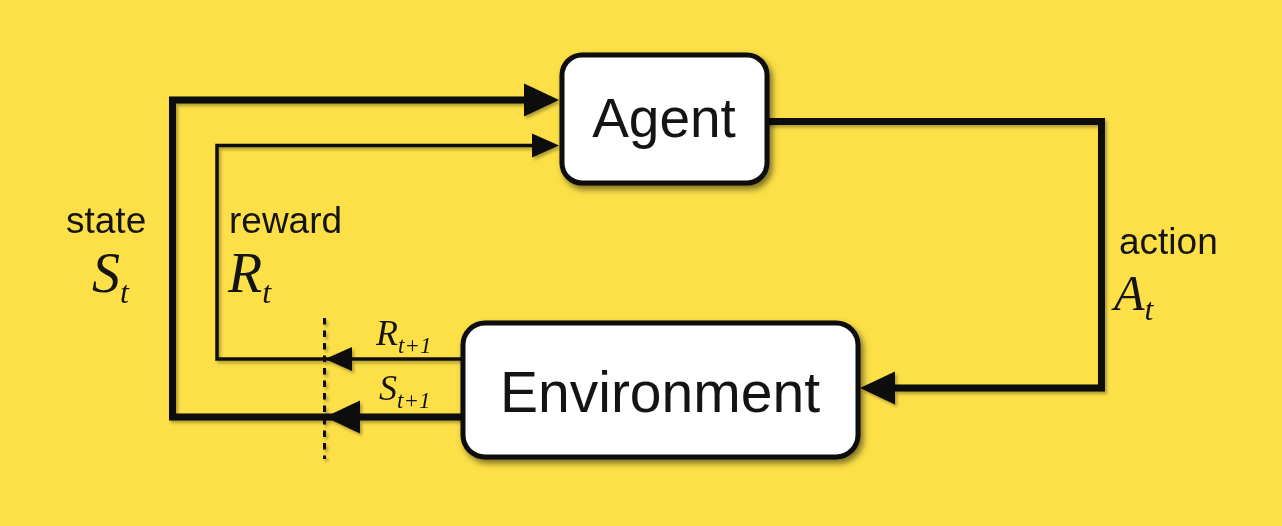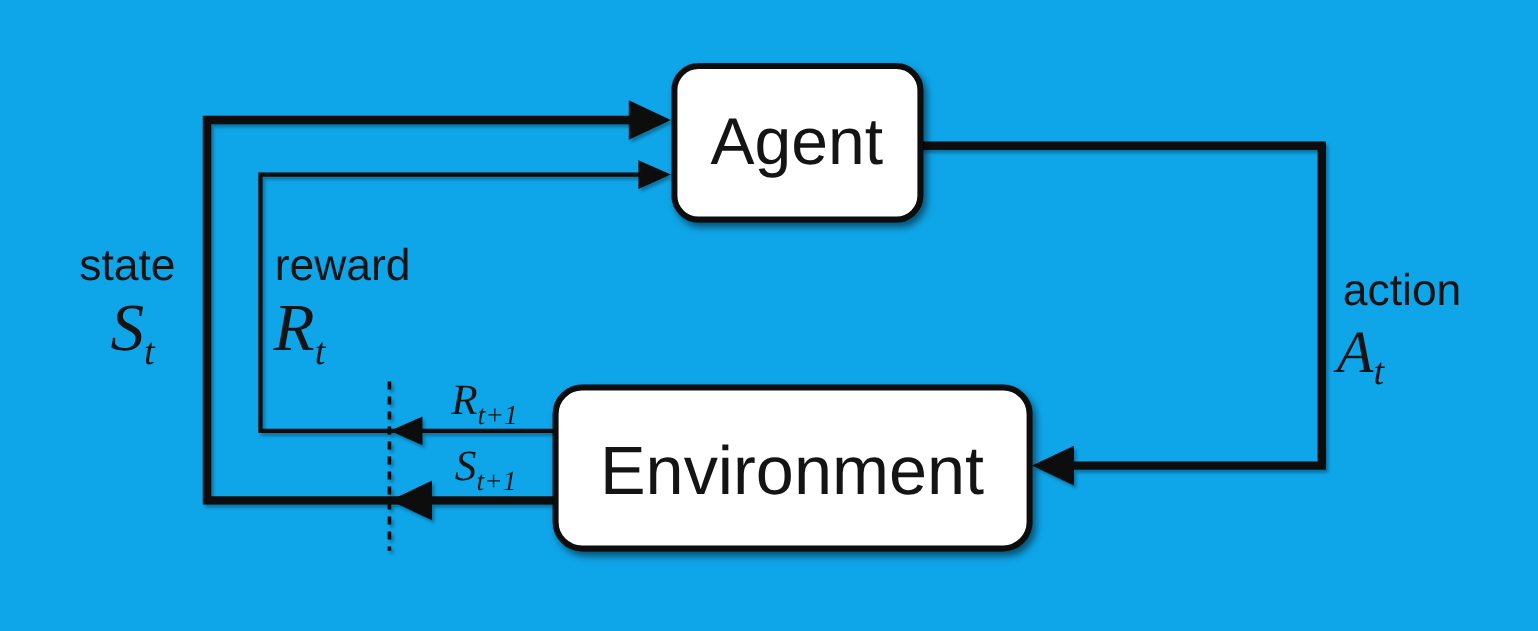--- a/index.html
+++ b/index.html
@@ -4,21 +4,21 @@
 <style>
   html, body {
     margin: 0;
     padding: 0;
     background: #ffffff;
   }
   .stage {
     position: relative;
     width: 1282px;
     height: 526px;
-    background: #0ea5e9;
+    background: #fde047;
     overflow: hidden;
     font-family: "Liberation Sans", "DejaVu Sans", sans-serif;
   }
   svg { display: block; }
 
   .node-box {
     fill: #ffffff;
     stroke: #0c0c0c;
     stroke-width: 5;
   }

